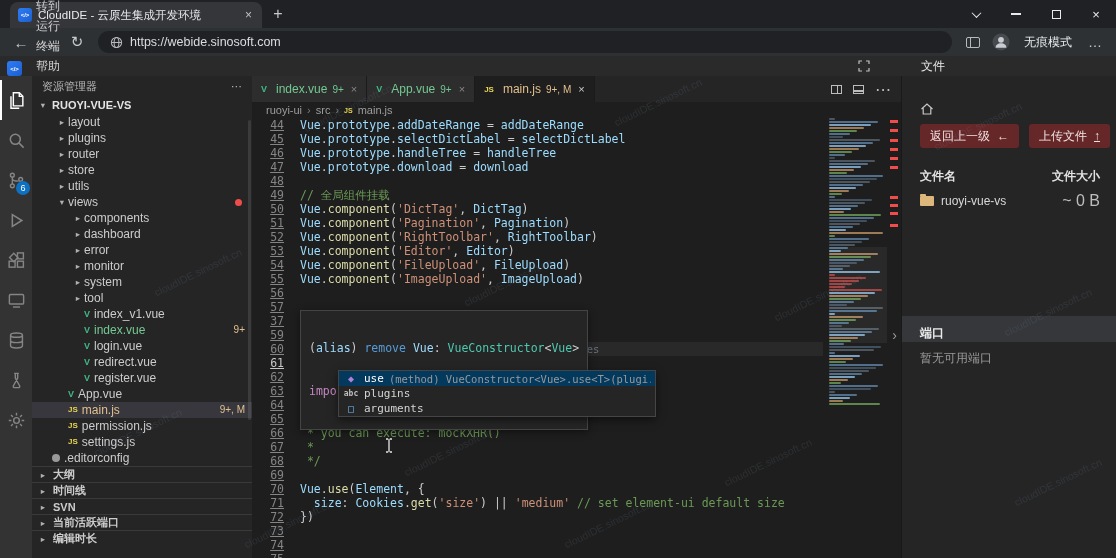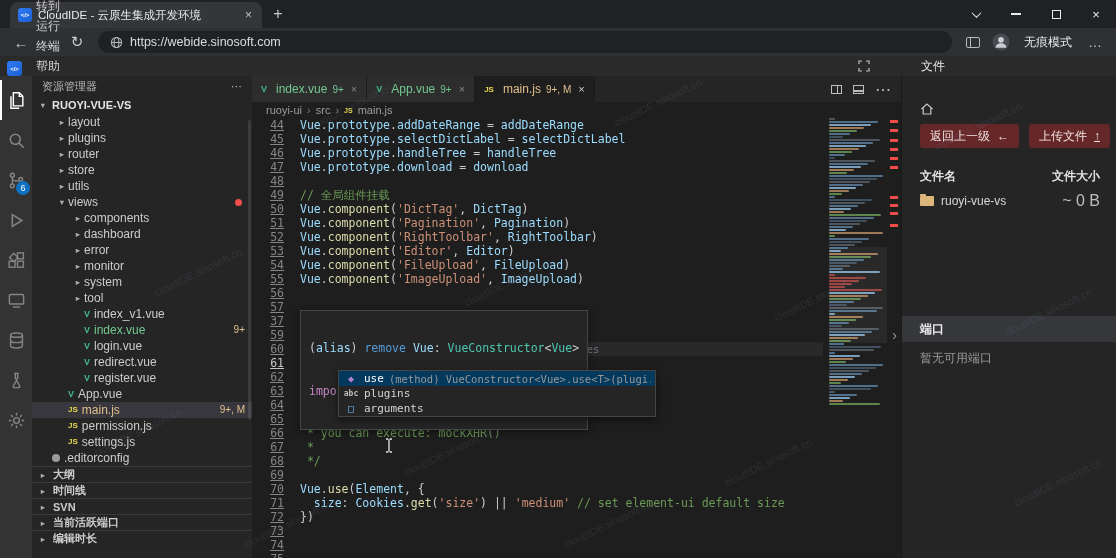--- a/index.html
+++ b/index.html
@@ -133,21 +133,21 @@
   display:flex;align-items:center;gap:7px;white-space:nowrap;}
 .pbtn .bic{font-size:12px;}
 .upic{border-bottom:1.5px solid #f1e2e2;line-height:10px;font-size:11px;}
 .p-cols{position:absolute;top:92px;left:18px;right:16px;display:flex;justify-content:space-between;
   color:#e2e2e2;font-weight:bold;}
 .p-row{position:absolute;top:116px;left:18px;right:16px;display:flex;align-items:center;gap:7px;color:#d8d8d8;}
 .folder{width:14px;height:10px;background:#dcb67a;border-radius:1px;position:relative;flex:none;}
 .folder::before{content:"";position:absolute;top:-2px;left:0;width:6px;height:2px;background:#dcb67a;border-radius:1px 1px 0 0;}
 .p-size{margin-left:auto;color:#bdbdbd;font-size:16px;}
 .p-ports{position:absolute;top:240px;left:0;right:0;height:26px;background:#35373b;display:flex;
-  align-items:center;padding-left:18px;color:#eaeaea;font-weight:bold;}
+  align-items:flex-end;padding-left:18px;color:#eaeaea;font-weight:bold;}
 .p-empty{position:absolute;top:274px;left:18px;color:#9a9a9a;}
 
 
 .wmlayer{position:absolute;top:56px;left:0;right:0;bottom:0;pointer-events:none;z-index:8;}
 .wm{position:absolute;color:rgba(150,172,195,.12);font-size:10.5px;transform:rotate(-26deg);white-space:nowrap;}
 svg{display:block;}
 </style>
 </head>
 <body>
 

